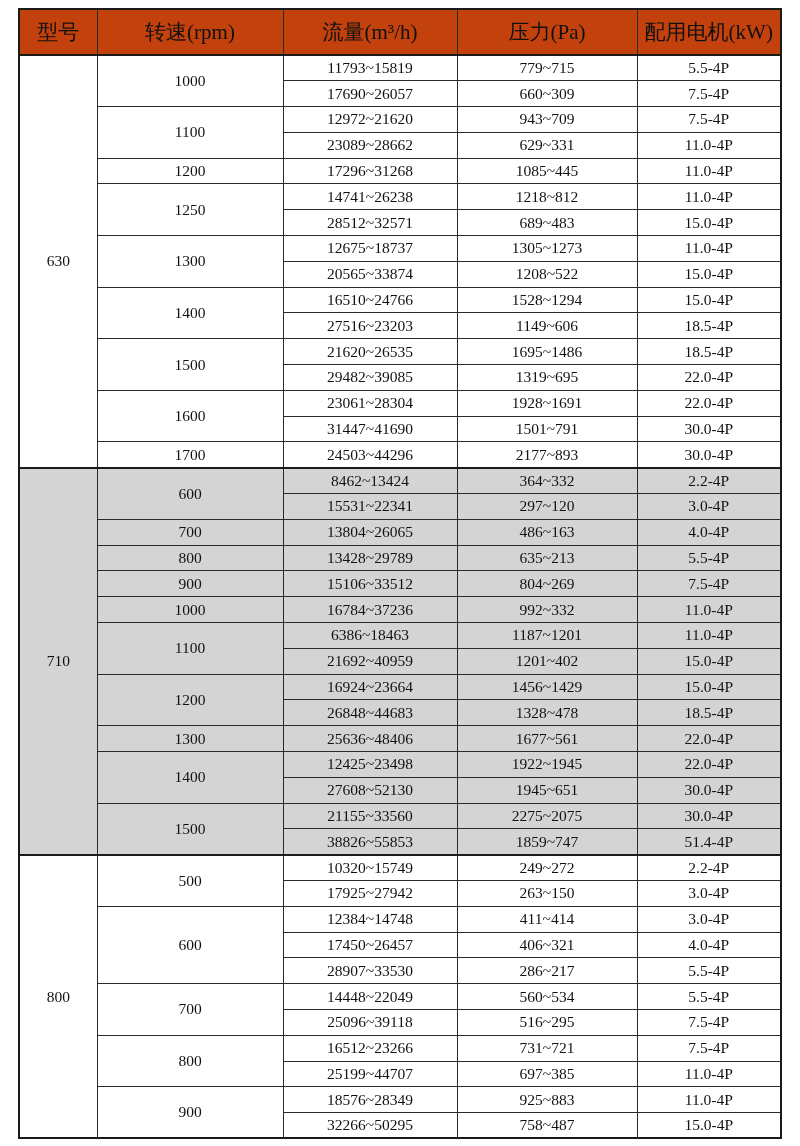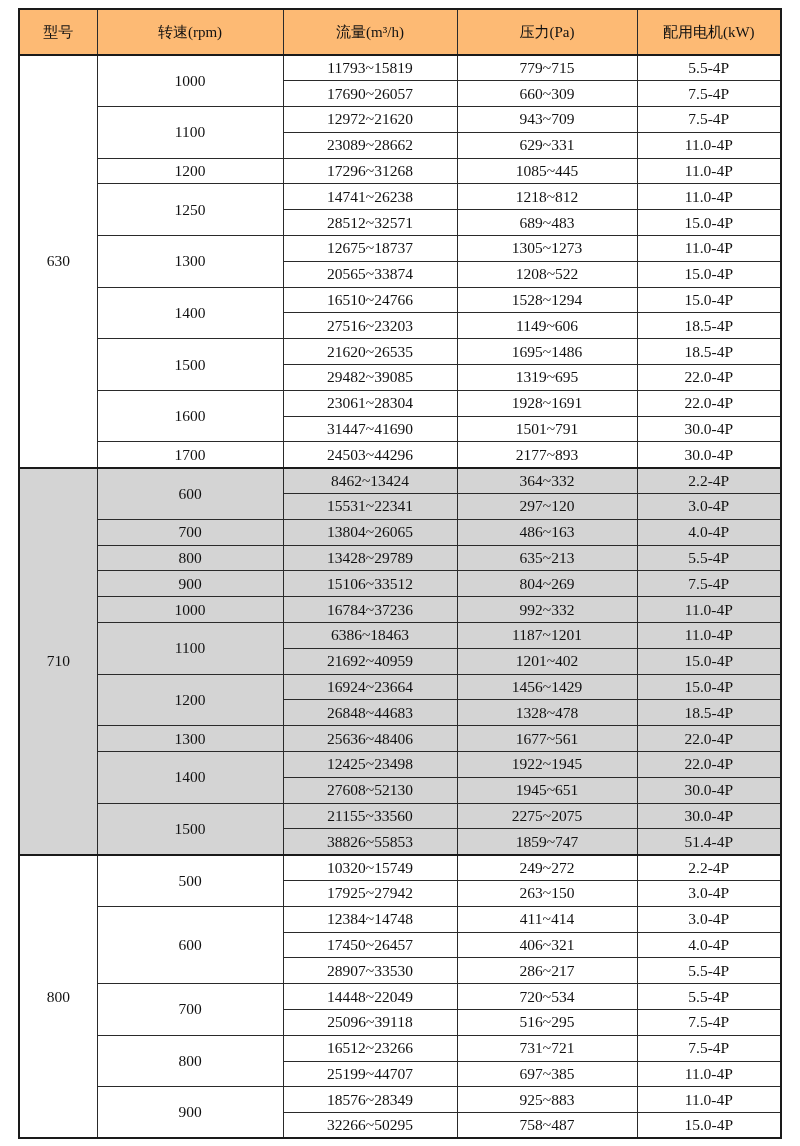--- a/index.html
+++ b/index.html
@@ -1,19 +1,19 @@
 <!DOCTYPE html>
 <html><head>
 <meta charset="utf-8">
 <style>
   html,body{margin:0;padding:0;background:#ffffff;}
   body{width:800px;height:1146px;font-family:"Liberation Serif","DejaVu Serif",serif;color:#111;}
   .spec-table{border-collapse:collapse;table-layout:fixed;width:762px;margin:8px auto 0 auto;border:2px solid #1a1a1a;}
   .spec-table th,.spec-table td{border:1px solid #2a2a2a;text-align:center;vertical-align:middle;padding:0;overflow:hidden;white-space:nowrap;}
-  .spec-table thead th{height:44px;background:#fdba74;font-weight:normal;font-size:15px;border-bottom:2px solid #1a1a1a;}
+  .spec-table thead th{height:44px;background:#c2410c;font-weight:normal;font-size:21px;border-bottom:2px solid #1a1a1a;}
   .spec-table tbody tr{height:25.8px;}
   .spec-table tbody td{font-size:15.5px;background:#ffffff;}
   .spec-table tbody tr.shaded td{background:#d4d4d4;}
   .spec-table tbody tr.section-start td{border-top:2px solid #1a1a1a;}
 </style>
 </head>
 <body>
 
 <table class="spec-table">
   <colgroup>
@@ -233,21 +233,21 @@
         <td>4.0-4P</td>
       </tr>
       <tr>
         <td>28907~33530</td>
         <td>286~217</td>
         <td>5.5-4P</td>
       </tr>
       <tr>
         <td rowspan="2">700</td>
         <td>14448~22049</td>
-        <td>720~534</td>
+        <td>560~534</td>
         <td>5.5-4P</td>
       </tr>
       <tr>
         <td>25096~39118</td>
         <td>516~295</td>
         <td>7.5-4P</td>
       </tr>
       <tr>
         <td rowspan="2">800</td>
         <td>16512~23266</td>

